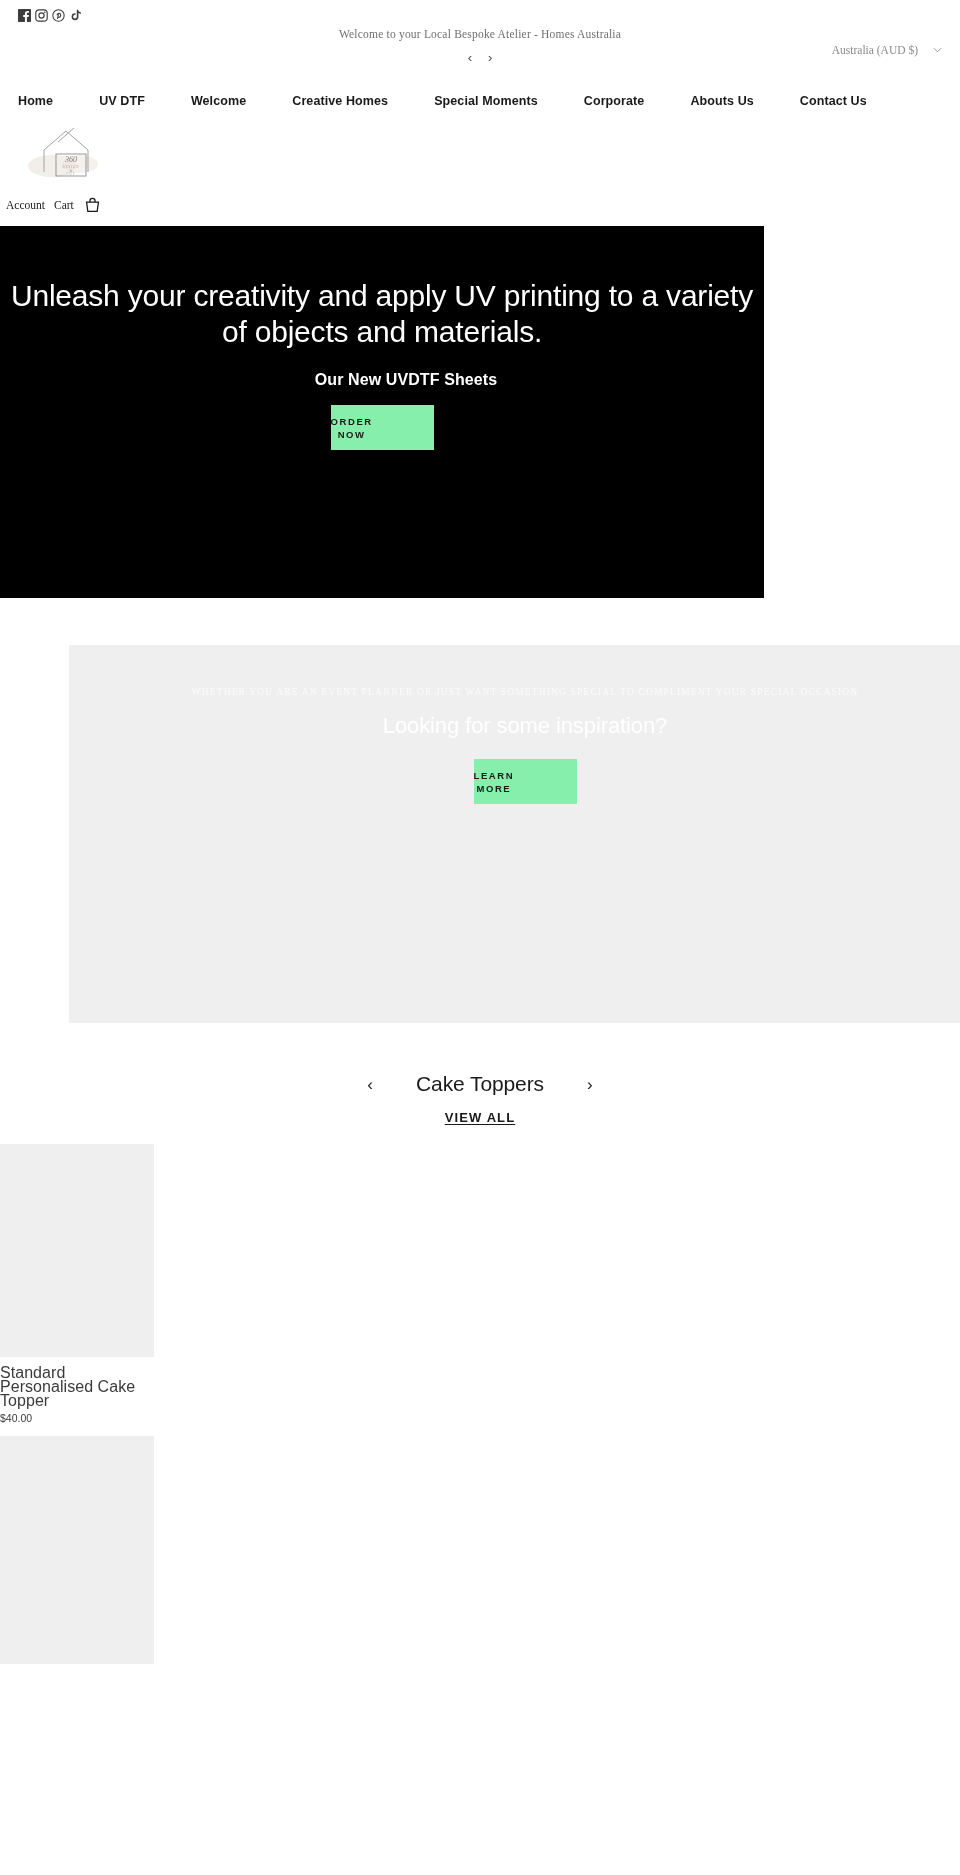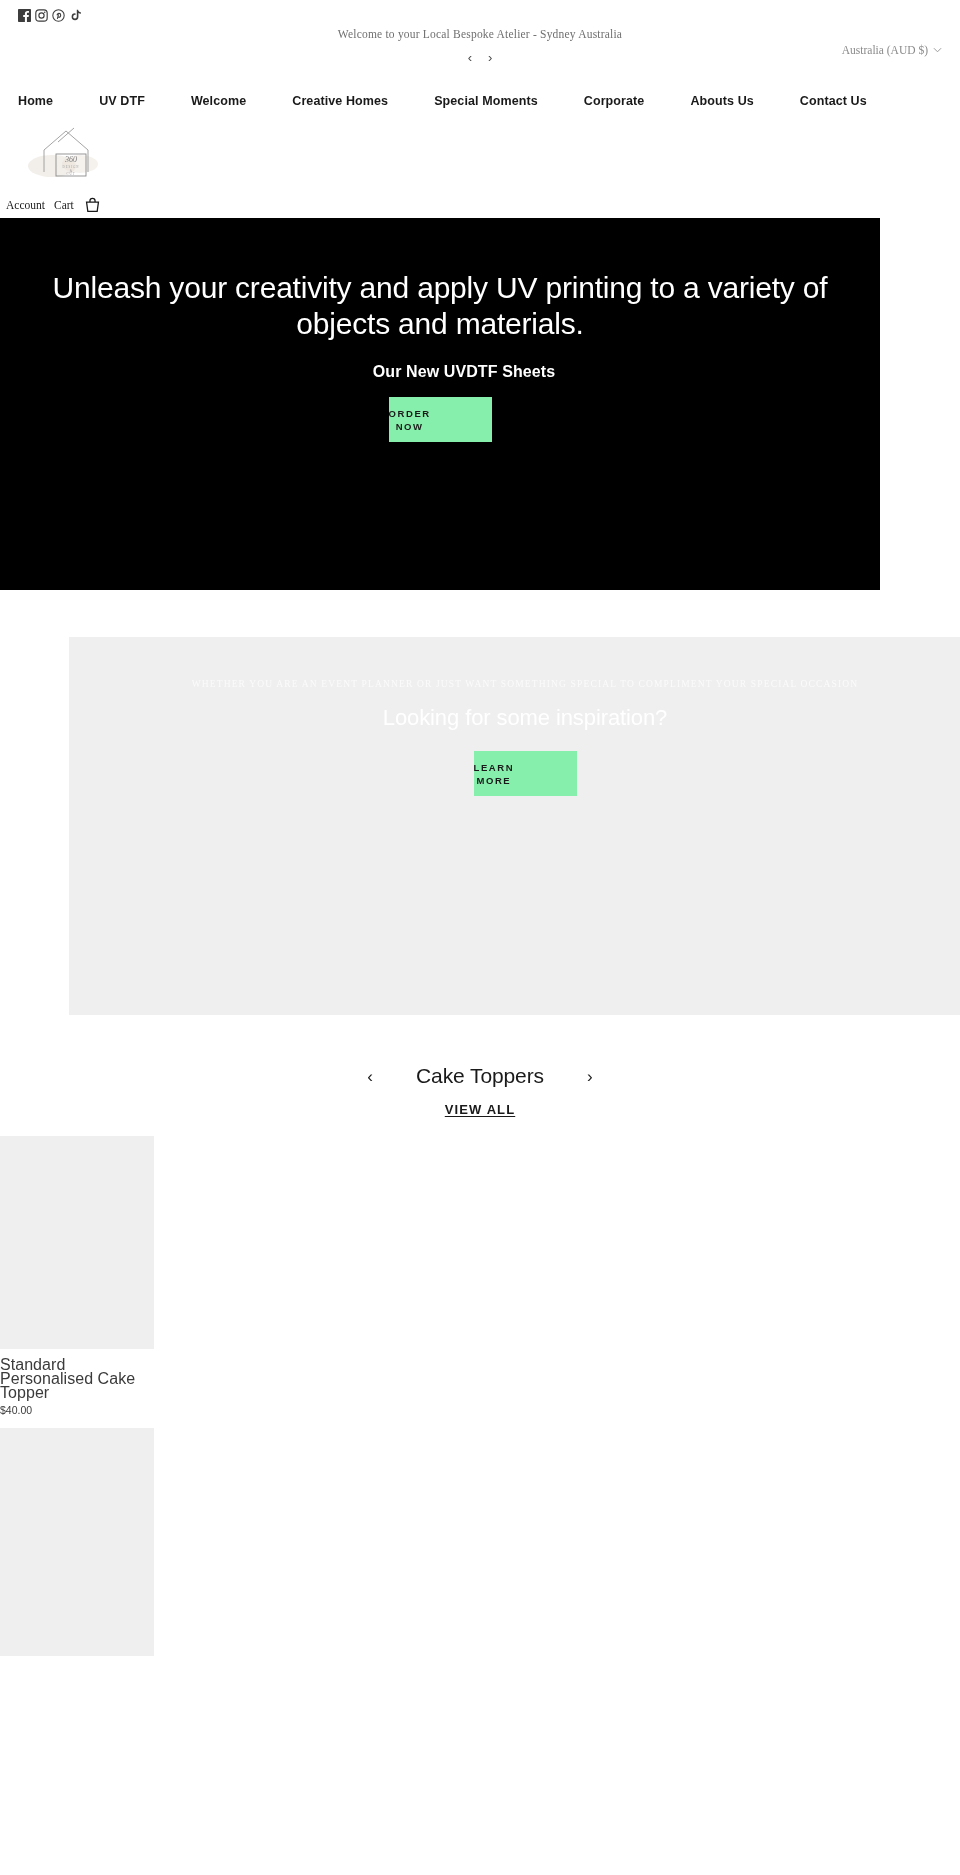--- a/index.html
+++ b/index.html
@@ -68,21 +68,21 @@
     padding: 2px 3px;
     font-family: "Liberation Sans", sans-serif;
   }
 
   .currency-selector {
     position: absolute;
     right: 18px;
     top: 44px;
     display: flex;
     align-items: center;
-    gap: 5px;
+    gap: 15px;
     font-family: "Liberation Serif", serif;
     font-size: 11.5px;
     color: #8a8a8a;
     cursor: pointer;
   }
   .currency-selector .chev { font-size: 9px; color: #9a9a9a; display:inline-block; }
 
   
   .mainnav {
     display: flex;
@@ -126,26 +126,27 @@
   .util-row a {
     font-family: "Liberation Serif", serif;
     font-size: 11.5px;
     color: #1a1a1a;
     text-decoration: none;
   }
   .cart-icon { display:inline-flex; align-items:center; color:#1a1a1a; margin-left:1px; }
 
   
   .hero {
-    width: 880px;
+    width: 764px;
     height: 372px;
     background: #000000;
     color: #ffffff;
     text-align: center;
     padding-top: 52px;
+    margin-top: 8px;
   }
   .hero h1 {
     font-size: 30px;
     font-weight: 400;
     line-height: 1.19;
     letter-spacing: -0.2px;
     max-width: 800px;
     margin: 0 auto;
   }
   .hero h2 {
@@ -286,21 +287,21 @@
         </svg>
     </a>
     <a href="#" title="TikTok">
       <svg width="13" height="13" viewBox="0 0 16 16" fill="currentColor">
           <path d="M9.3 1h1.9c.16 1.2.85 2.2 1.9 2.65.5.23 1.05.33 1.6.33v1.95a5.2 5.2 0 0 1-3.1-1.02v4.63a4.2 4.2 0 1 1-4.2-4.2c.2 0 .4.02.6.05v2a2.25 2.25 0 1 0 1.6 2.16V1z"></path>
         </svg>
     </a>
   </div>
 
   <div class="announce-wrap">
-    <div class="announce-text">Welcome to your Local Bespoke Atelier - Sydney Australia</div>
+    <div class="announce-text">Welcome to your Local Bespoke Atelier - Homes Australia</div>
     <div class="announce-arrows">
       <button>‹</button>
       <button>›</button>
     </div>
   </div>
 
   <div class="currency-selector">
     <span>Australia (AUD $)</span>
     <span class="chev">
       <svg width="9" height="6" viewBox="0 0 10 6" fill="none" stroke="currentColor" stroke-width="1.1">

